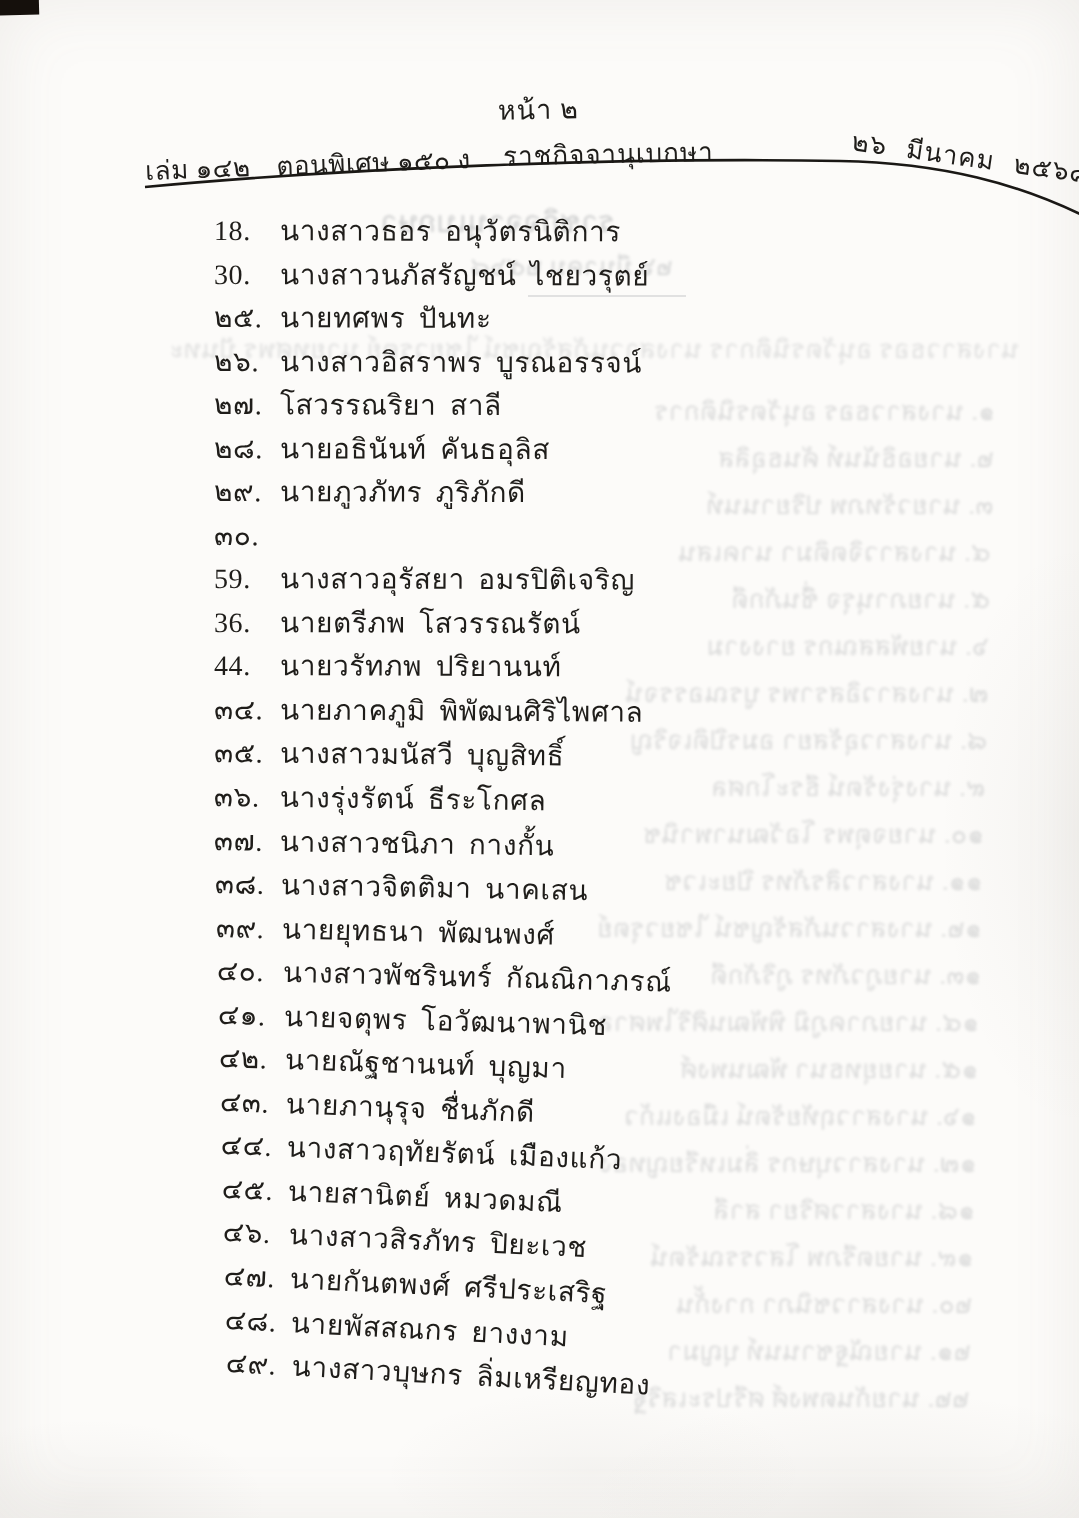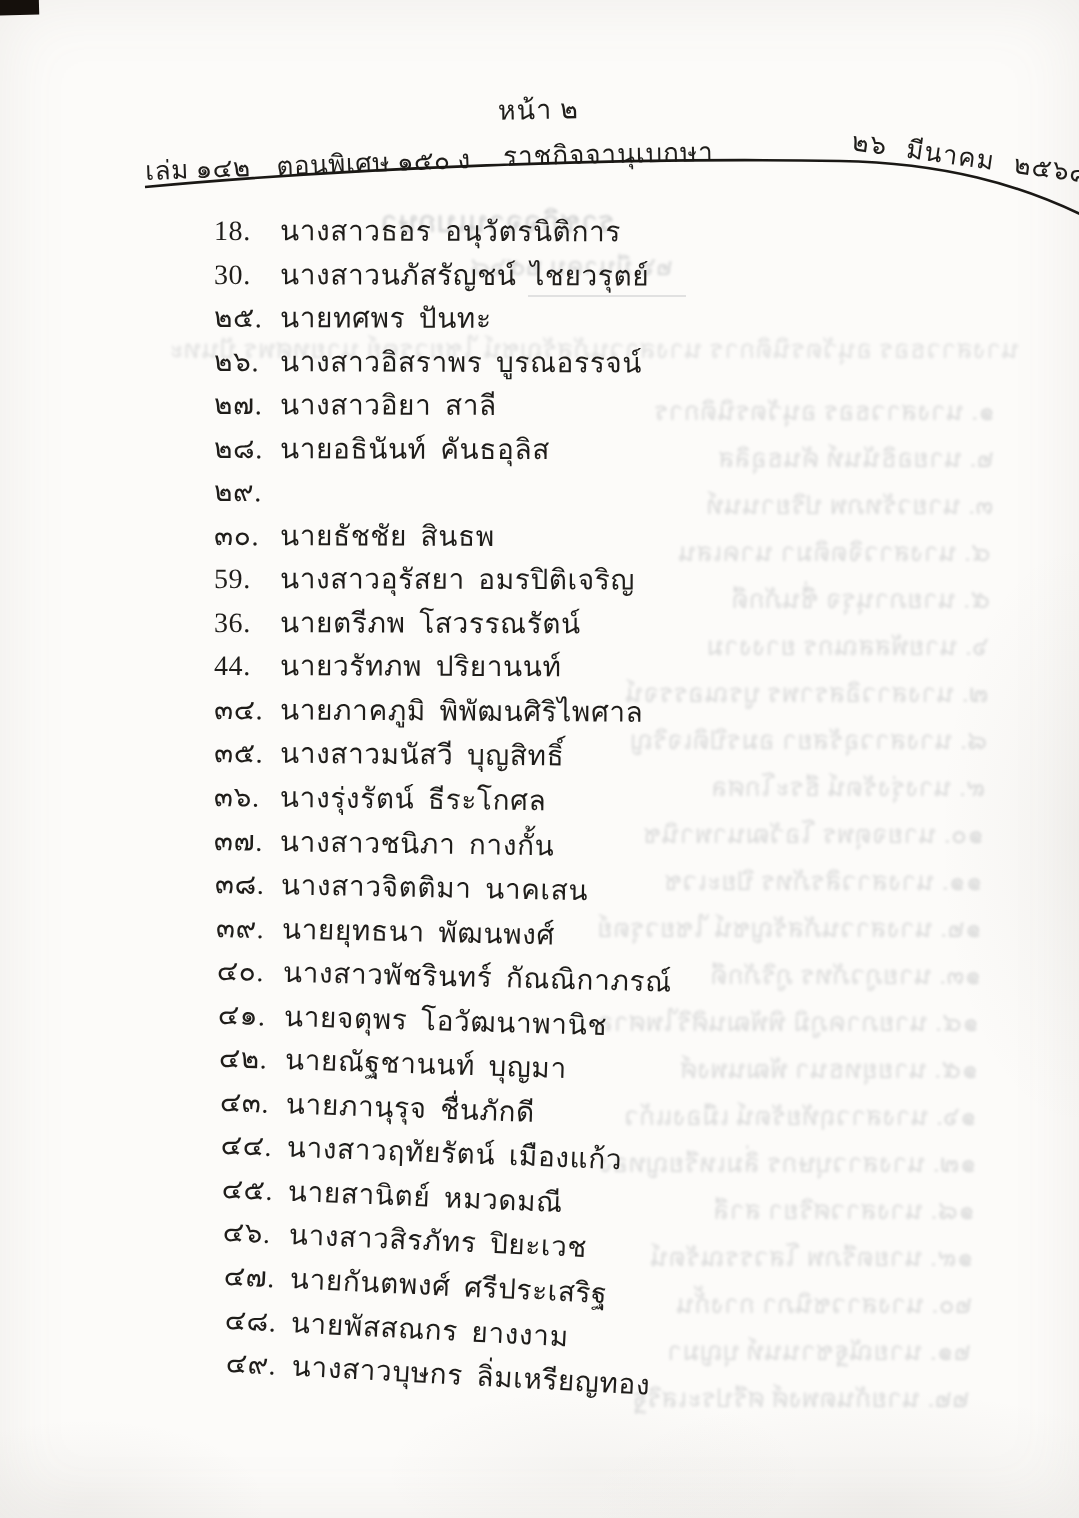--- a/index.html
+++ b/index.html
@@ -128,32 +128,32 @@
       <li class="name-row" style="top: 295px; left: 214px; transform: rotate(0.2deg);">
       <span class="num">๒๕.</span>
       <span class="nm">นายทศพร  ปันทะ</span>
     </li>
       <li class="name-row" style="top: 339px; left: 214px; transform: rotate(0.2deg);">
       <span class="num">๒๖.</span>
       <span class="nm">นางสาวอิสราพร  บูรณอรรจน์</span>
     </li>
       <li class="name-row" style="top: 382px; left: 214px; transform: rotate(0.2deg);">
       <span class="num">๒๗.</span>
-      <span class="nm">นางสาวอิยา  สาลี</span>
+      <span class="nm">โสวรรณริยา  สาลี</span>
     </li>
       <li class="name-row" style="top: 426px; left: 214px; transform: rotate(0.2deg);">
       <span class="num">๒๘.</span>
       <span class="nm">นายอธินันท์  คันธอุลิส</span>
     </li>
       <li class="name-row" style="top: 469px; left: 214px; transform: rotate(0.2deg);">
       <span class="num">๒๙.</span>
+      <span class="nm">นายภูวภัทร  ภูริภักดี</span>
     </li>
       <li class="name-row" style="top: 513px; left: 214px; transform: rotate(0.2deg);">
       <span class="num">๓๐.</span>
-      <span class="nm">นายธัชชัย  สินธพ</span>
     </li>
       <li class="name-row" style="top: 556px; left: 214px; transform: rotate(0.2deg);">
       <span class="num">59.</span>
       <span class="nm">นางสาวอุรัสยา  อมรปิติเจริญ</span>
     </li>
       <li class="name-row" style="top: 600px; left: 214px; transform: rotate(0.2deg);">
       <span class="num">36.</span>
       <span class="nm">นายตรีภพ  โสวรรณรัตน์</span>
     </li>
       <li class="name-row" style="top: 643px; left: 214px; transform: rotate(0.2deg);">

